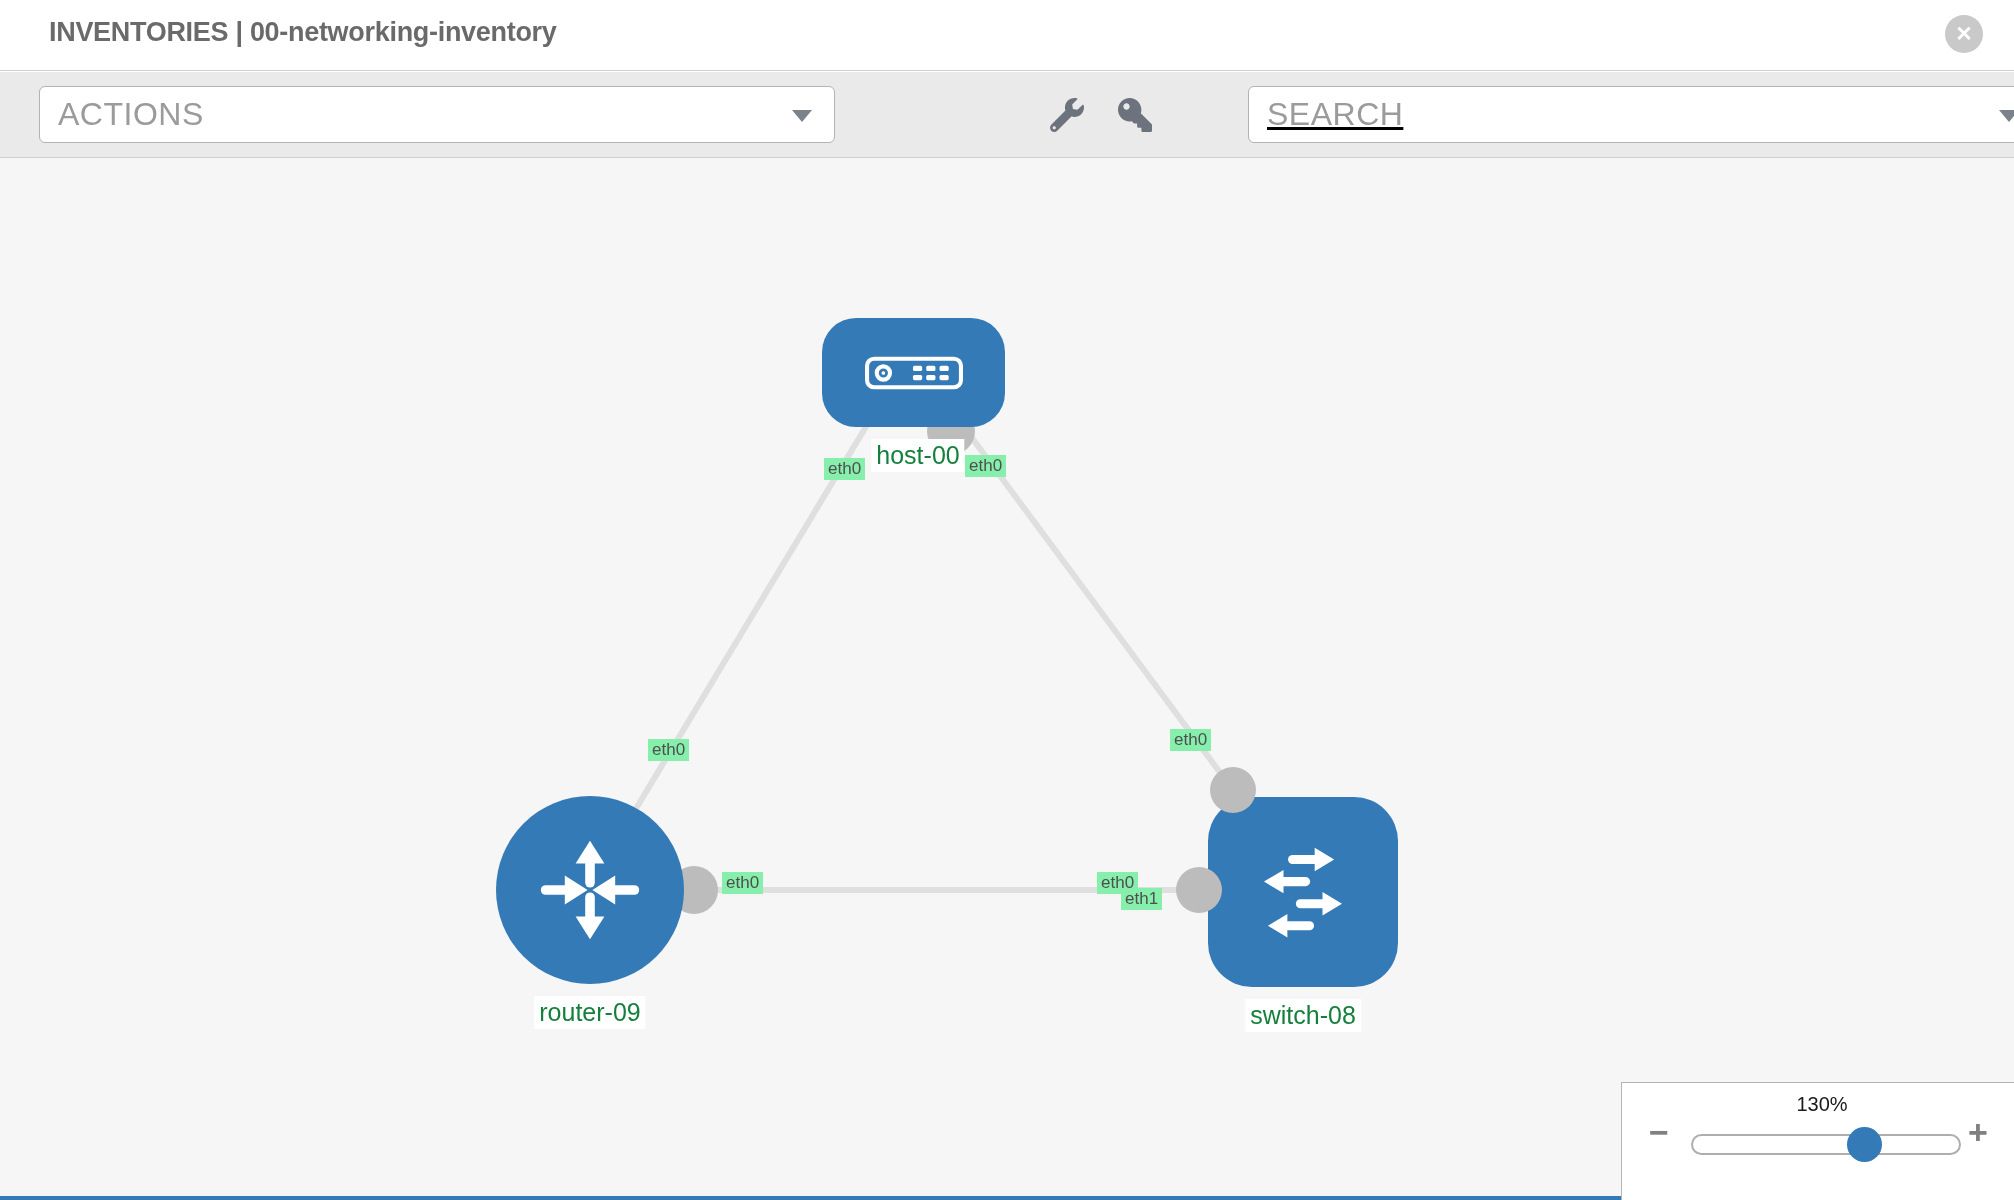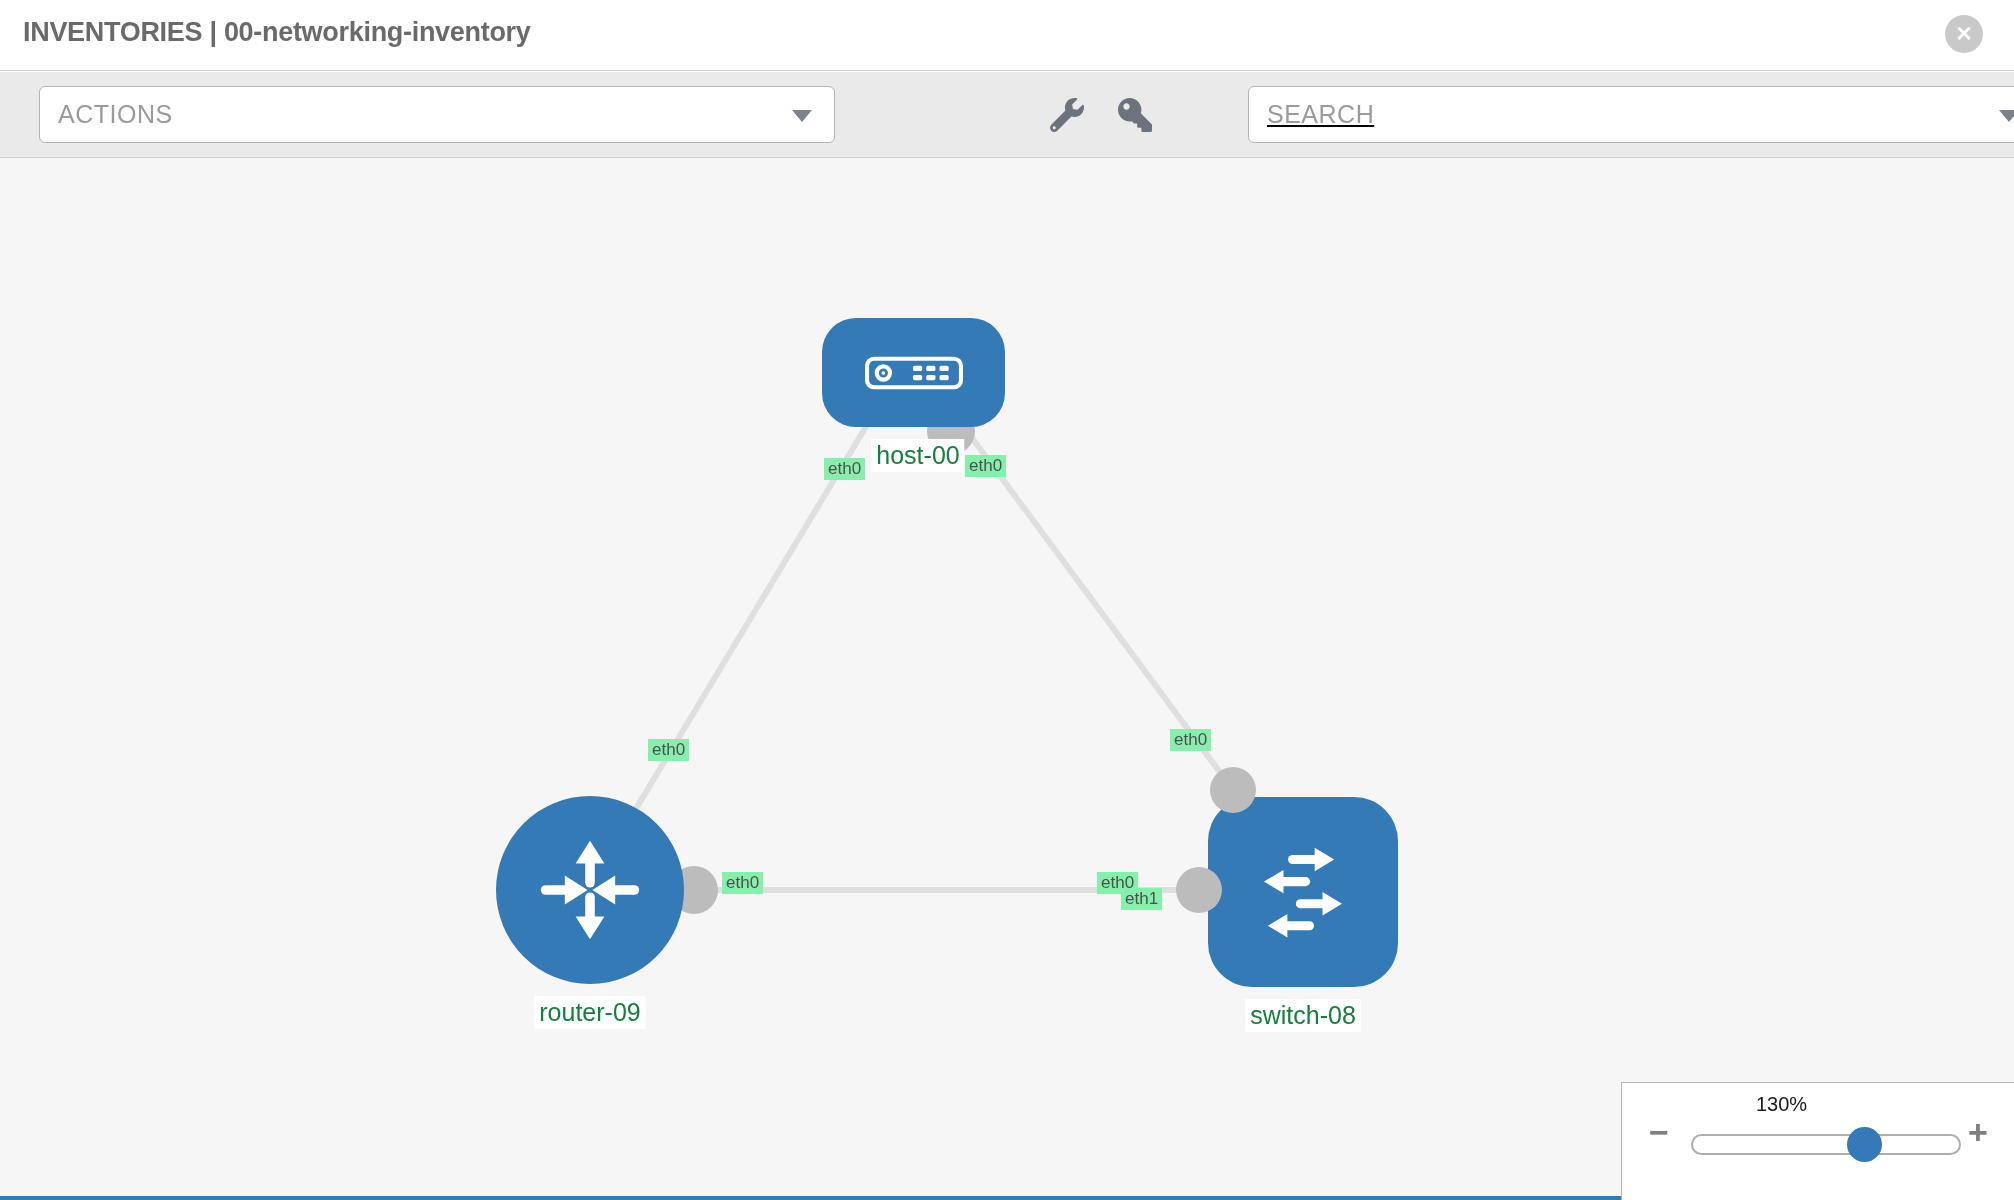--- a/index.html
+++ b/index.html
@@ -8,41 +8,41 @@
     position:relative; width:2014px; height:1200px; overflow:hidden;
     font-family:"Liberation Sans", sans-serif; background:#fff;
   }
 
   
   .header {
     position:absolute; left:0; top:0; width:2014px; height:71px;
     background:#fff; border-bottom:1px solid #cfcfcf;
   }
   .header-title {
-    position:absolute; left:23px; top:17px;
+    position:absolute; left:49px; top:17px;
     font-size:27px; font-weight:bold; color:#6a6a6a; letter-spacing:-0.3px;
   }
   .close-btn {
     position:absolute; right:31px; top:15px; width:38px; height:38px;
     border-radius:50%; background:#c9c9c9; color:#ffffff;
     display:flex; align-items:center; justify-content:center;
     font-size:21px; font-weight:bold; cursor:pointer;
   }
 
   
   .toolbar {
     position:absolute; left:0; top:72px; width:2014px; height:86px;
     background:#eaeaea; border-bottom:1px solid #cfcfcf;
   }
   .select-box {
     position:absolute; top:14px; height:57px; background:#fff;
     border:1px solid #b3b3b3; border-radius:6px; cursor:pointer;
   }
   .select-box .select-label {
-    font-size:25px; color:#9b9b9b; line-height:55px; padding-left:18px;
+    font-size:32px; color:#9b9b9b; line-height:55px; padding-left:18px;
     letter-spacing:0.5px;
   }
   .caret {
     position:absolute; right:22px; top:23px; width:0; height:0;
     border-left:10px solid transparent; border-right:10px solid transparent;
     border-top:12px solid #7b828c;
   }
   .actions-box { left:39px;  width:796px; }
   .search-box  { left:1248px; width:794px;text-decoration:underline; }
   .tool-icon {
@@ -83,21 +83,21 @@
     font-size:17px; padding:1px 4px; white-space:nowrap;
   }
   .eth-label.over { z-index:5; }
 
   
   .zoom-panel {
     position:absolute; left:1621px; top:1082px; width:420px; height:140px;
     background:#fff; border:1px solid #b5b5b5; z-index:6;
   }
   .zoom-level {
-    position:absolute; left:134px; top:10px; width:110px; text-align:left;
+    position:absolute; left:145px; top:10px; width:110px; text-align:center;
     font-size:20px; color:#1a1a1a;
   }
   .zoom-minus, .zoom-plus {
     position:absolute; top:32px; font-size:34px; font-weight:bold; color:#808080;
     cursor:pointer; line-height:34px;
   }
   .zoom-minus { left:27px; }
   .zoom-plus  { left:346px; }
   .zoom-track {
     position:absolute; left:69px; top:51px; width:270px; height:21px;

